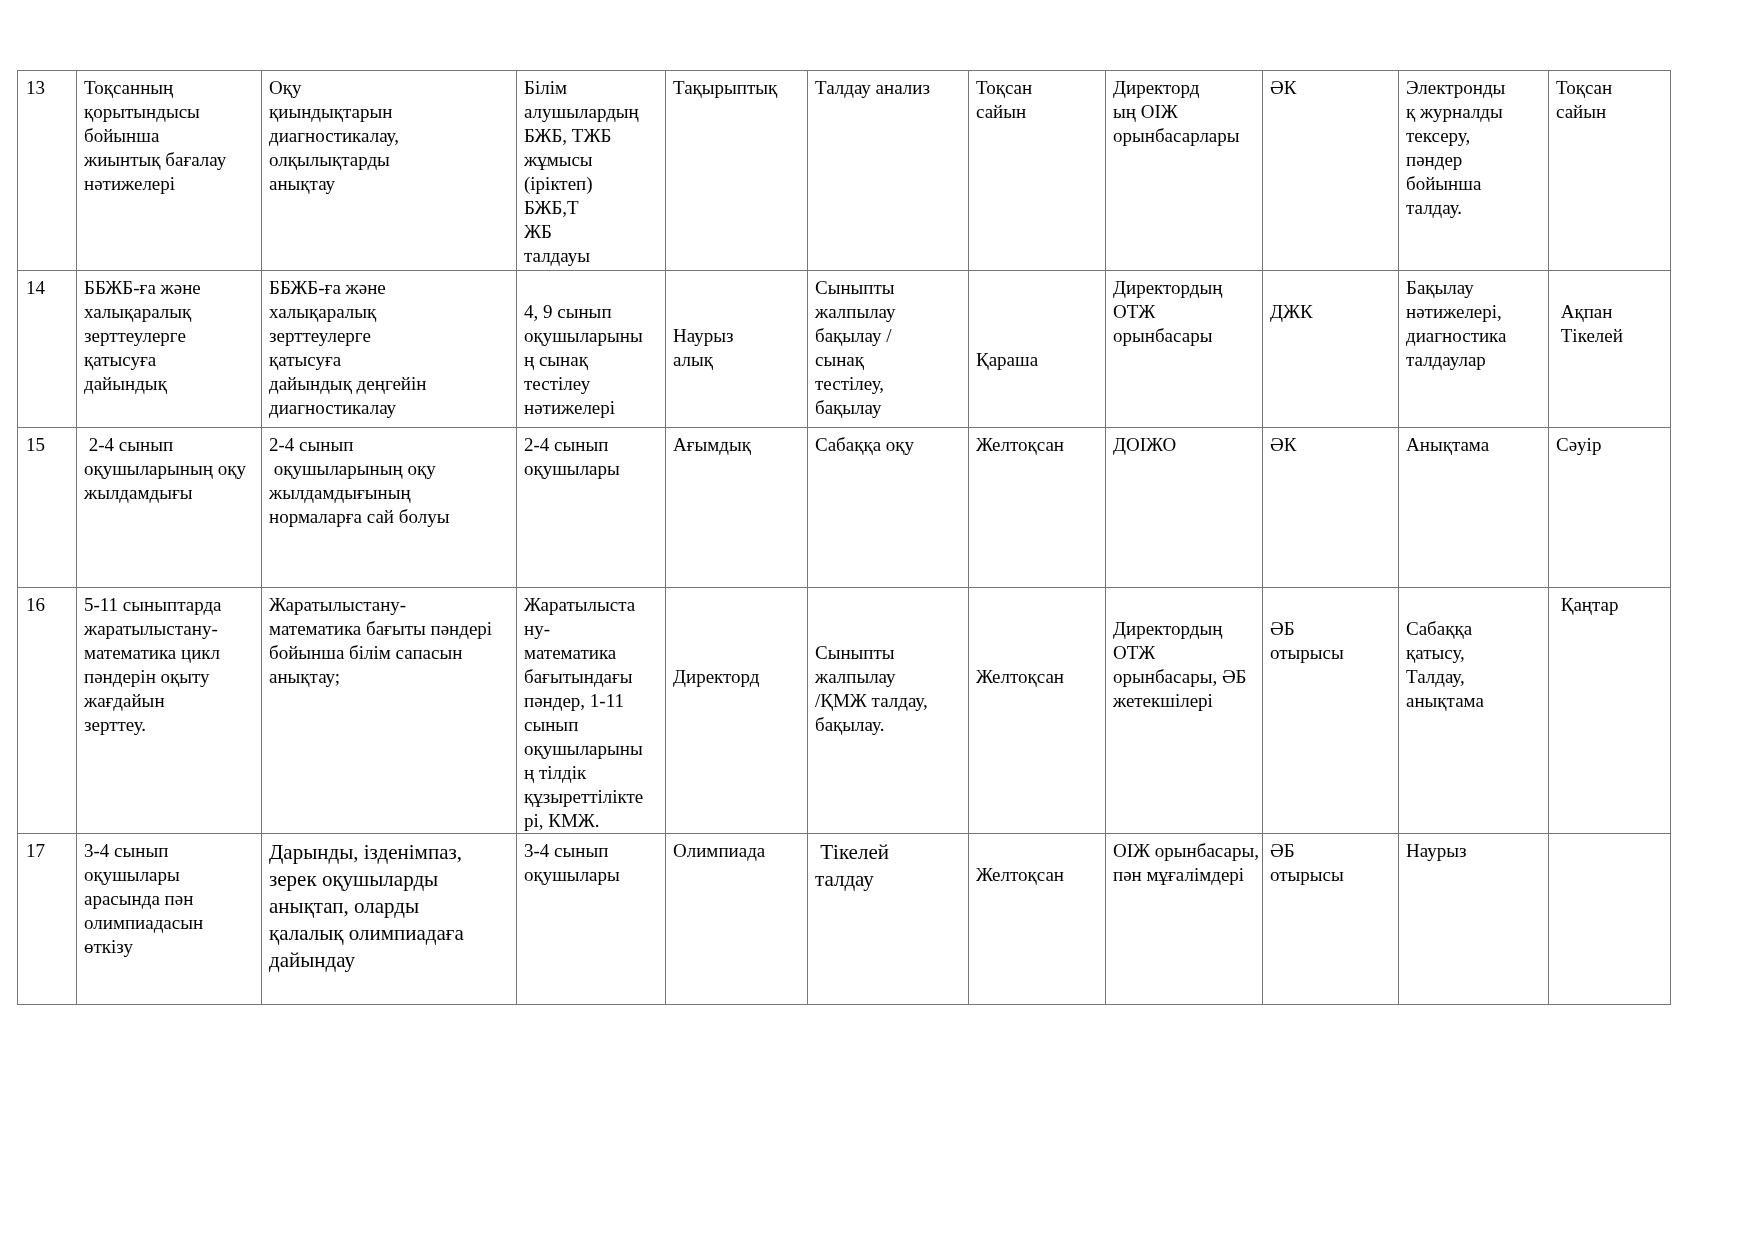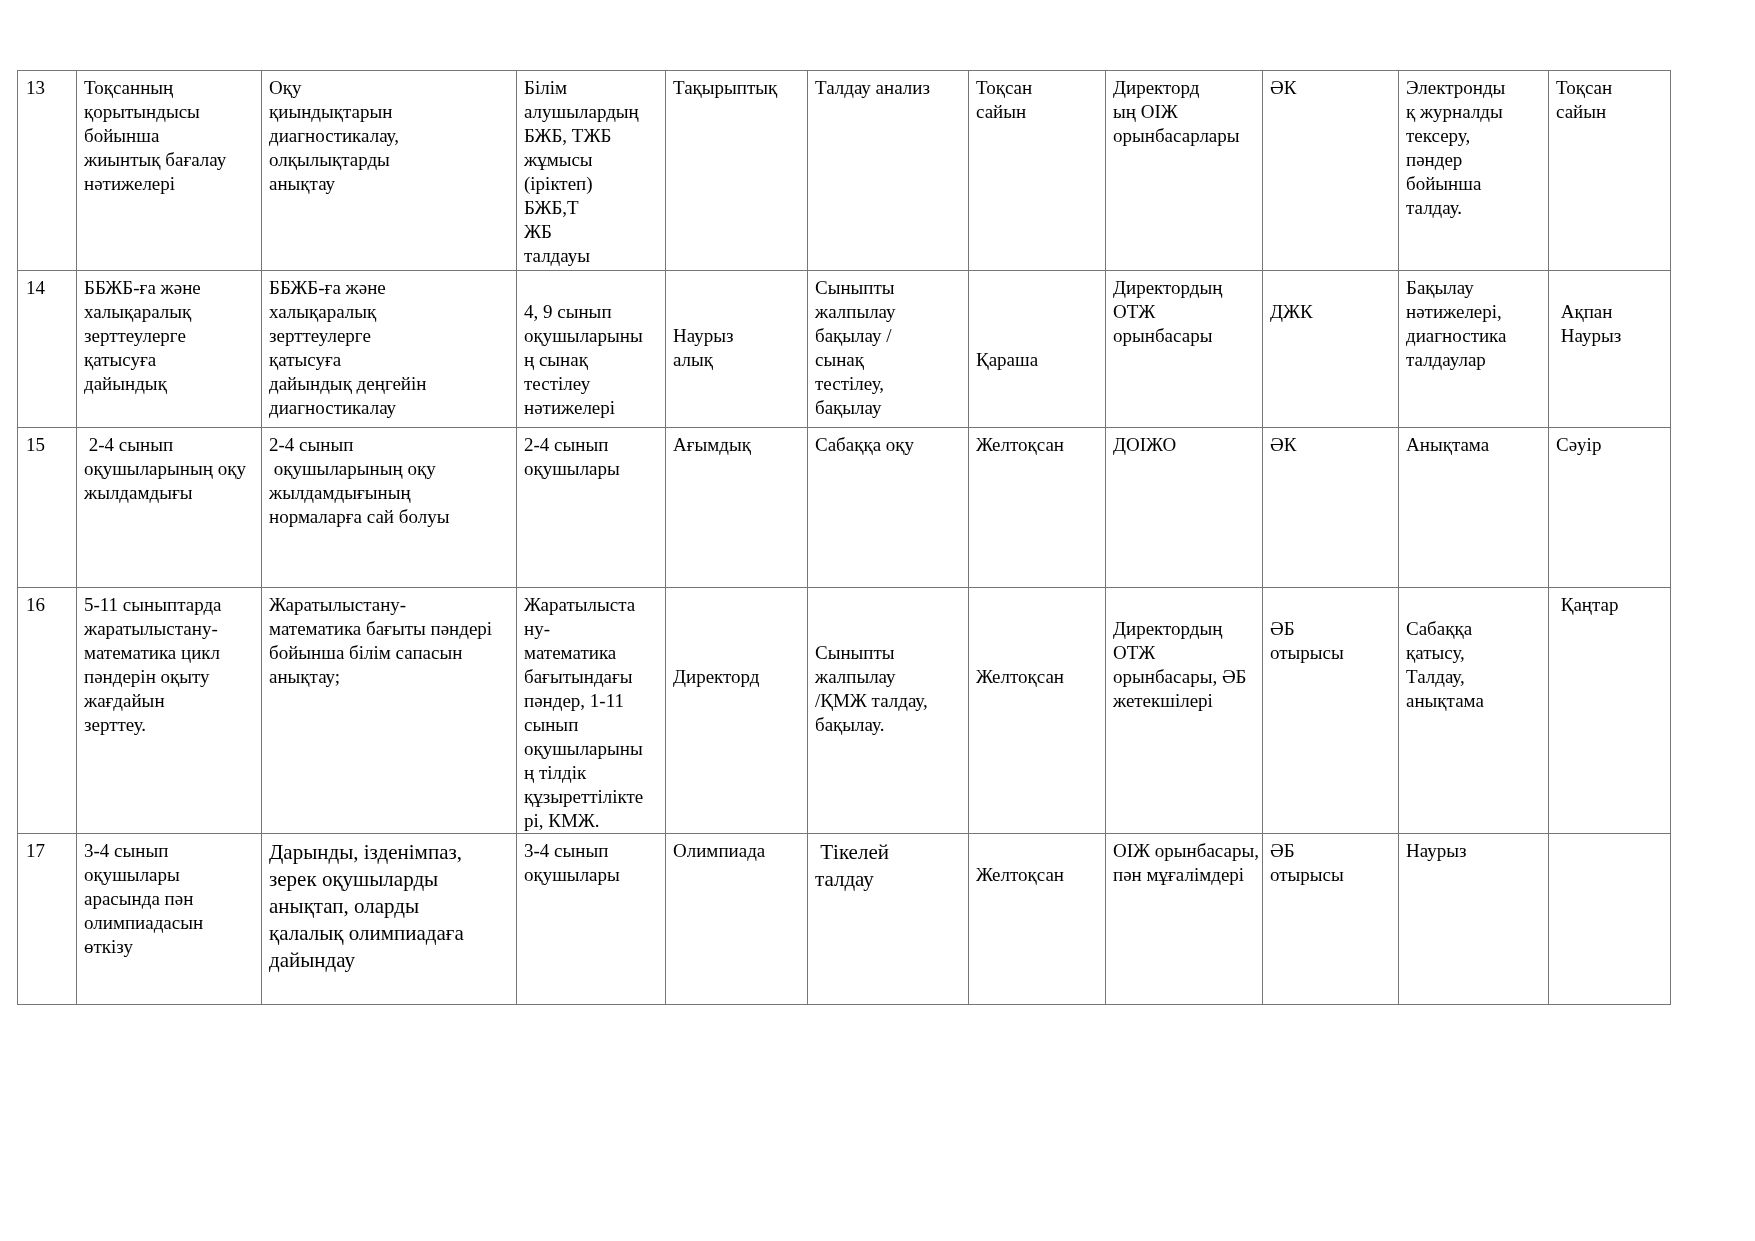--- a/index.html
+++ b/index.html
@@ -132,21 +132,21 @@
 ОТЖ
 орынбасары</td>
       <td>
 ДЖК</td>
       <td>Бақылау
 нәтижелері,
 диагностика
 талдаулар</td>
       <td>
  Ақпан
- Наурыз</td>
+ Тікелей</td>
     </tr>
     <tr style="height:160px">
       <td class="num">15</td>
       <td> 2-4 сынып
 оқушыларының оқу
 жылдамдығы</td>
       <td>2-4 сынып
  оқушыларының оқу
 жылдамдығының
 нормаларға сай болуы</td>

